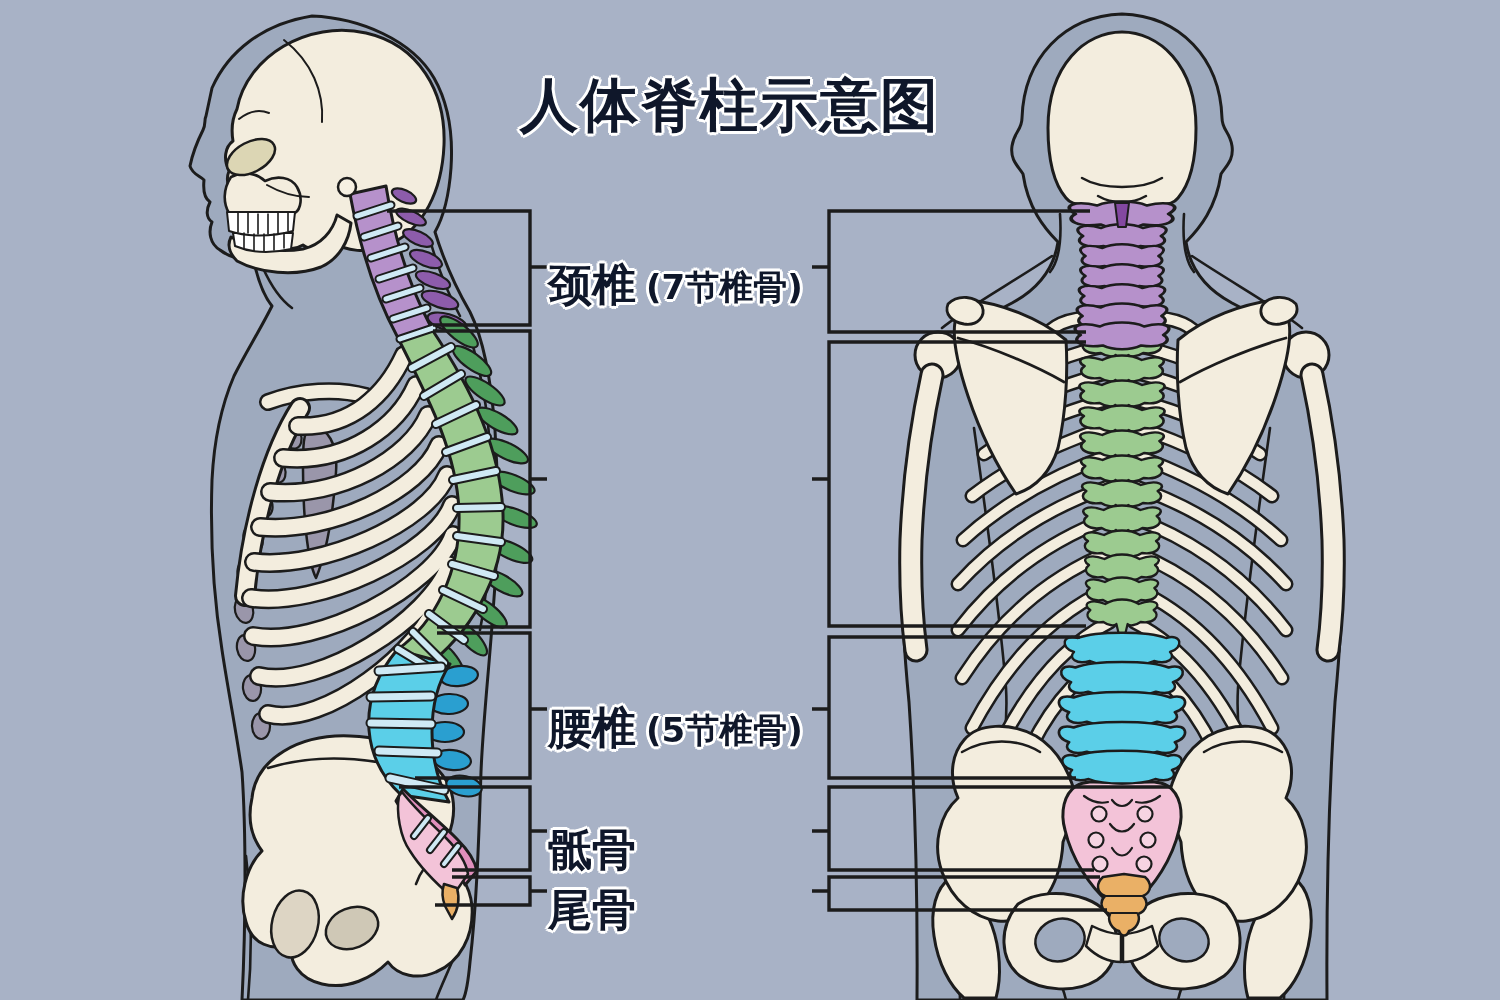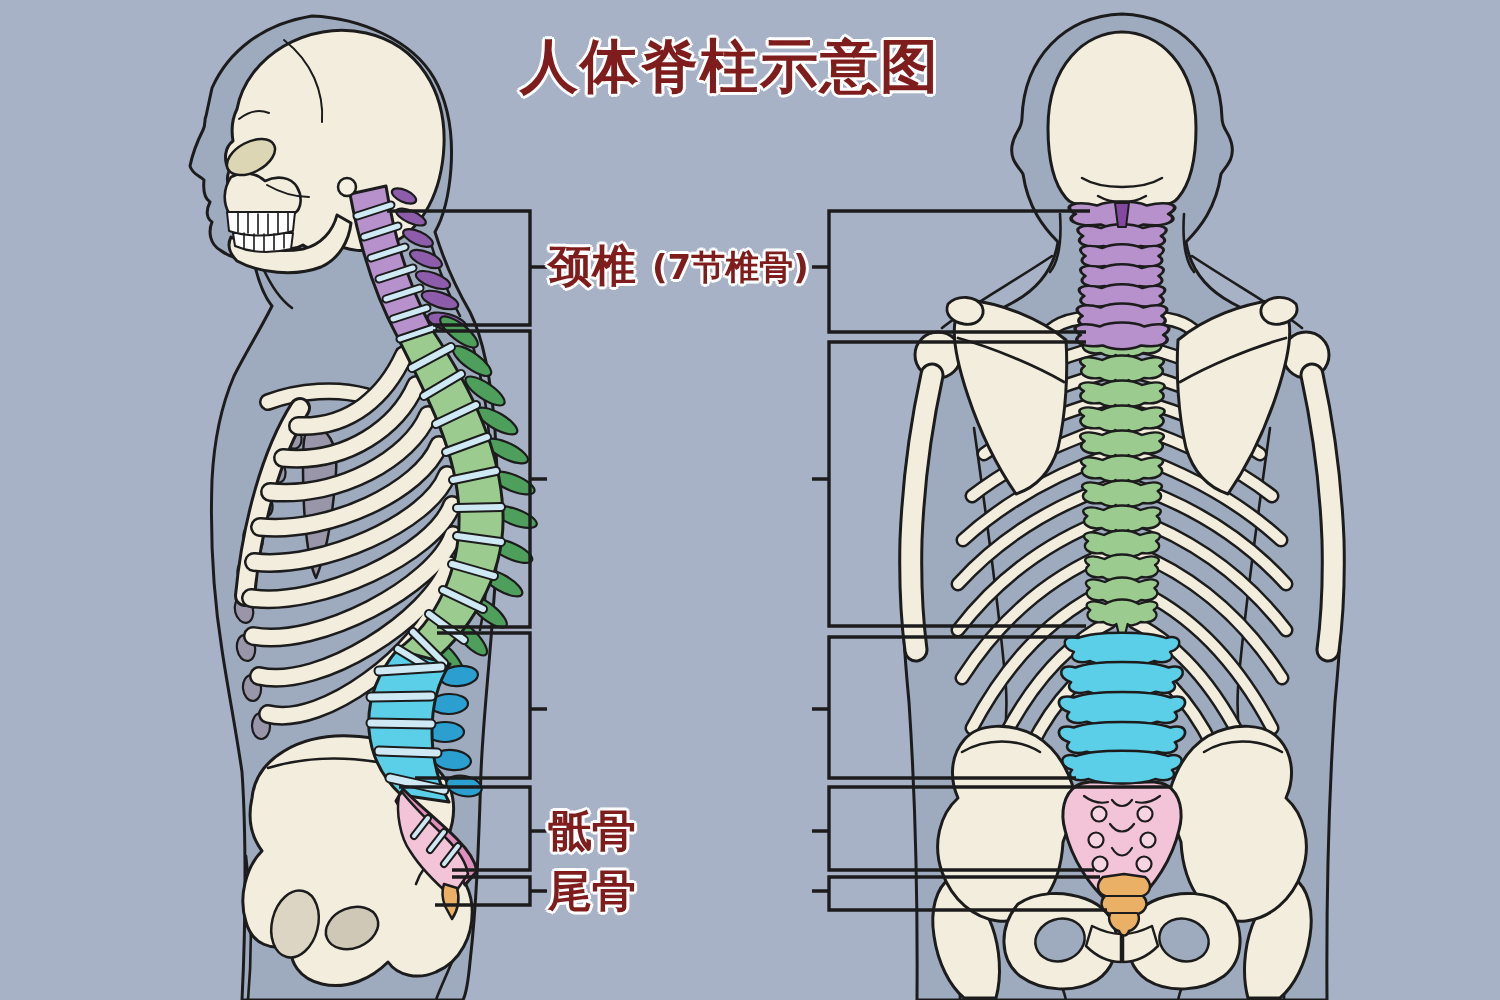--- a/index.html
+++ b/index.html
@@ -3,32 +3,33 @@
 <meta charset="utf-8">
 <style>
   html,body{margin:0;padding:0;}
   .canvas{
     position:relative;width:1500px;height:1000px;overflow:hidden;
     background:#a8b2c6;
     font-family:"DejaVu Sans","Liberation Sans",sans-serif;
   }
   .canvas svg{position:absolute;left:0;top:0;}
   .outlined{
-    color:#7f1d1d;font-weight:bold;
+    color:#0f172a;font-weight:bold;
     text-shadow:3px 0 0 #fff,-3px 0 0 #fff,0 3px 0 #fff,0 -3px 0 #fff,
                 2px 2px 0 #fff,-2px 2px 0 #fff,2px -2px 0 #fff,-2px -2px 0 #fff;
     white-space:nowrap;
+    margin-top:39px;
   }
   .title{
     position:absolute;left:470px;top:26px;width:520px;height:80px;
     font-size:58px;letter-spacing:2px;text-align:center;line-height:80px;
   }
   .label-row{
     position:absolute;left:548px;width:270px;height:60px;
-    display:flex;align-items:center;gap:16px;
+    display:flex;align-items:center;gap:10px;
   }
   .label-row .zh{font-size:44px;}
   .label-row .detail{font-size:34px;padding-top:4px;}
 </style>
 </head>
 <body>
 
 <div class="canvas">
 
 <svg width="1500" height="1000" viewBox="0 0 1500 1000">
@@ -377,20 +378,24 @@
     <path d="M 1100,877 L 829,877 L 829,910 L 1107,910 M 812,891 L 829,891"></path>
   </g>
 </svg>
 
 <div class="title outlined">人体脊柱示意图</div>
 
 <div class="label-row" style="top:236px">
   <span class="zh outlined">颈椎</span>
   <span class="detail outlined">(7节椎骨)</span>
 </div>
+<div class="label-row" style="top:679px">
+  <span class="zh outlined">腰椎</span>
+  <span class="detail outlined">(5节椎骨)</span>
+</div>
 <div class="label-row" style="top:801px">
   <span class="zh outlined">骶骨</span>
   <span class="detail outlined"></span>
 </div>
 <div class="label-row" style="top:861px">
   <span class="zh outlined">尾骨</span>
   <span class="detail outlined"></span>
 </div>
 
 </div>

